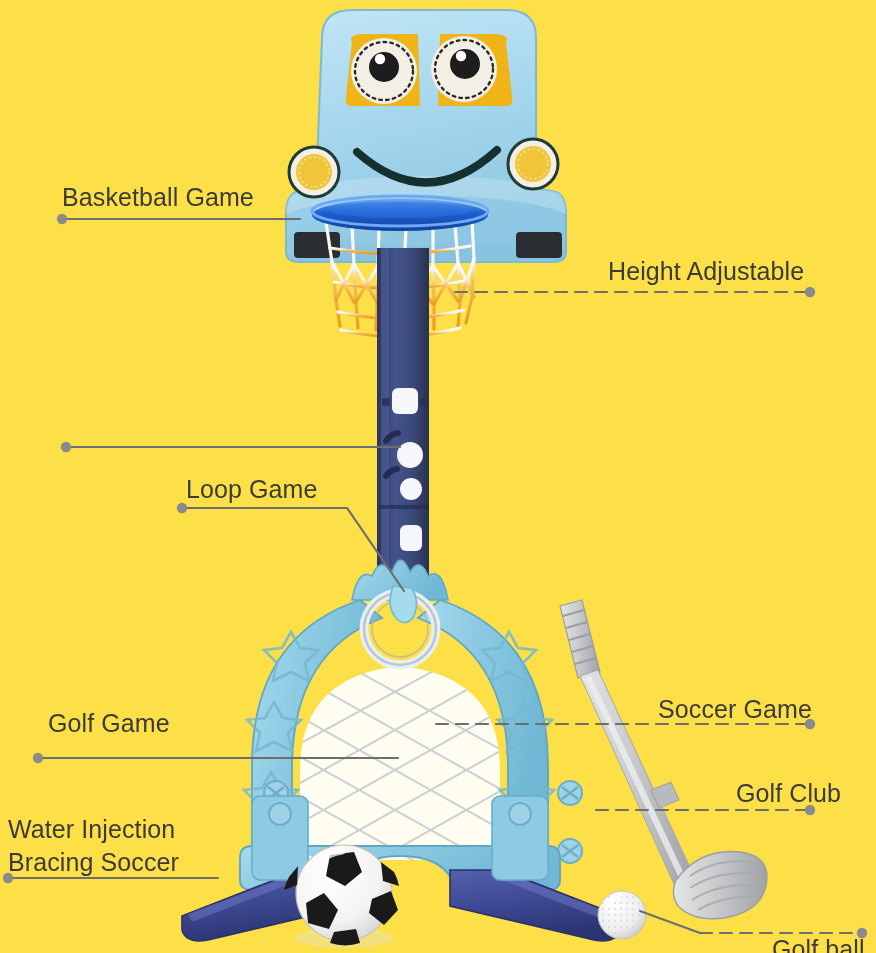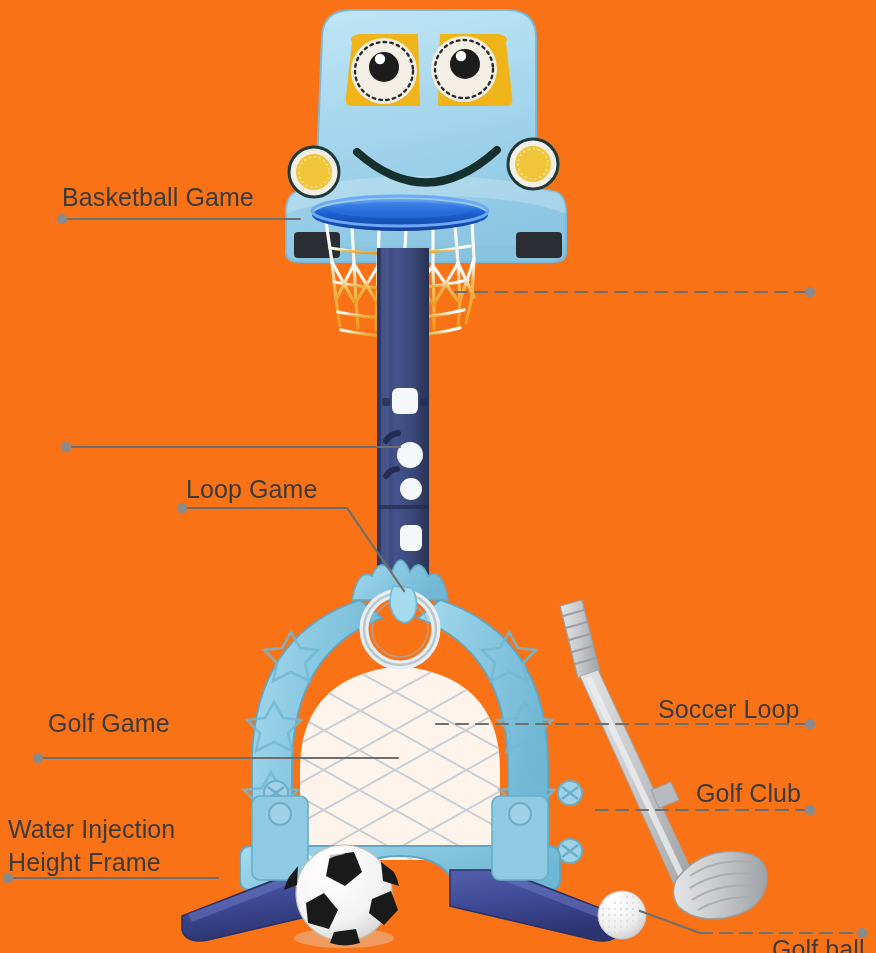--- a/index.html
+++ b/index.html
@@ -8,21 +8,21 @@
     padding: 0;
     background: #ffffff;
   }
   body {
     font-family: "Liberation Sans", sans-serif;
   }
   #stage {
     position: relative;
     width: 876px;
     height: 953px;
-    background: #f97316;
+    background: #fde047;
     overflow: hidden;
   }
   #art {
     position: absolute;
     left: 0;
     top: 0;
     width: 876px;
     height: 953px;
   }
   #overlay {
@@ -342,28 +342,29 @@
         <path d="M8,878 L218,878" fill="none" stroke="#6e6e6e" stroke-width="2.2" stroke-linecap="round" stroke-linejoin="round"></path>
         <circle cx="8" cy="878" r="5.2" fill="#8a8a8a"></circle>
         <path d="M640,911 L700,933" fill="none" stroke="#6e6e6e" stroke-width="2.2" stroke-linecap="round" stroke-linejoin="round"></path>
         <path d="M700,933 L862,933" fill="none" stroke="#6e6e6e" stroke-width="2.2" stroke-linecap="round" stroke-linejoin="round" stroke-dasharray="12 8"></path>
         <circle cx="862" cy="933" r="5.2" fill="#8a8a8a"></circle>
       </g>
   </svg>
 
   <div class="callout-label" style="left:62px; top:182px;">Basketball Game</div>
 
+  <div class="callout-label" style="left:608px; top:256px;">Height Adjustable</div>
 
 
   <div class="callout-label" style="left:186px; top:474px;">Loop Game</div>
 
-  <div class="callout-label" style="left:658px; top:694px;">Soccer Loop</div>
+  <div class="callout-label" style="left:658px; top:694px;">Soccer Game</div>
 
   <div class="callout-label" style="left:48px; top:708px;">Golf Game</div>
 
-  <div class="callout-label" style="left:696px; top:778px;">Golf Club</div>
+  <div class="callout-label" style="left:736px; top:778px;">Golf Club</div>
 
   <div class="callout-label two-line" style="left:8px; top:813px;">Water Injection
-Height Frame</div>
+Bracing Soccer</div>
 
   <div class="callout-label" style="left:772px; top:900px;margin-top:34px;">Golf ball</div>
 
 </div>
 
 </body></html>

